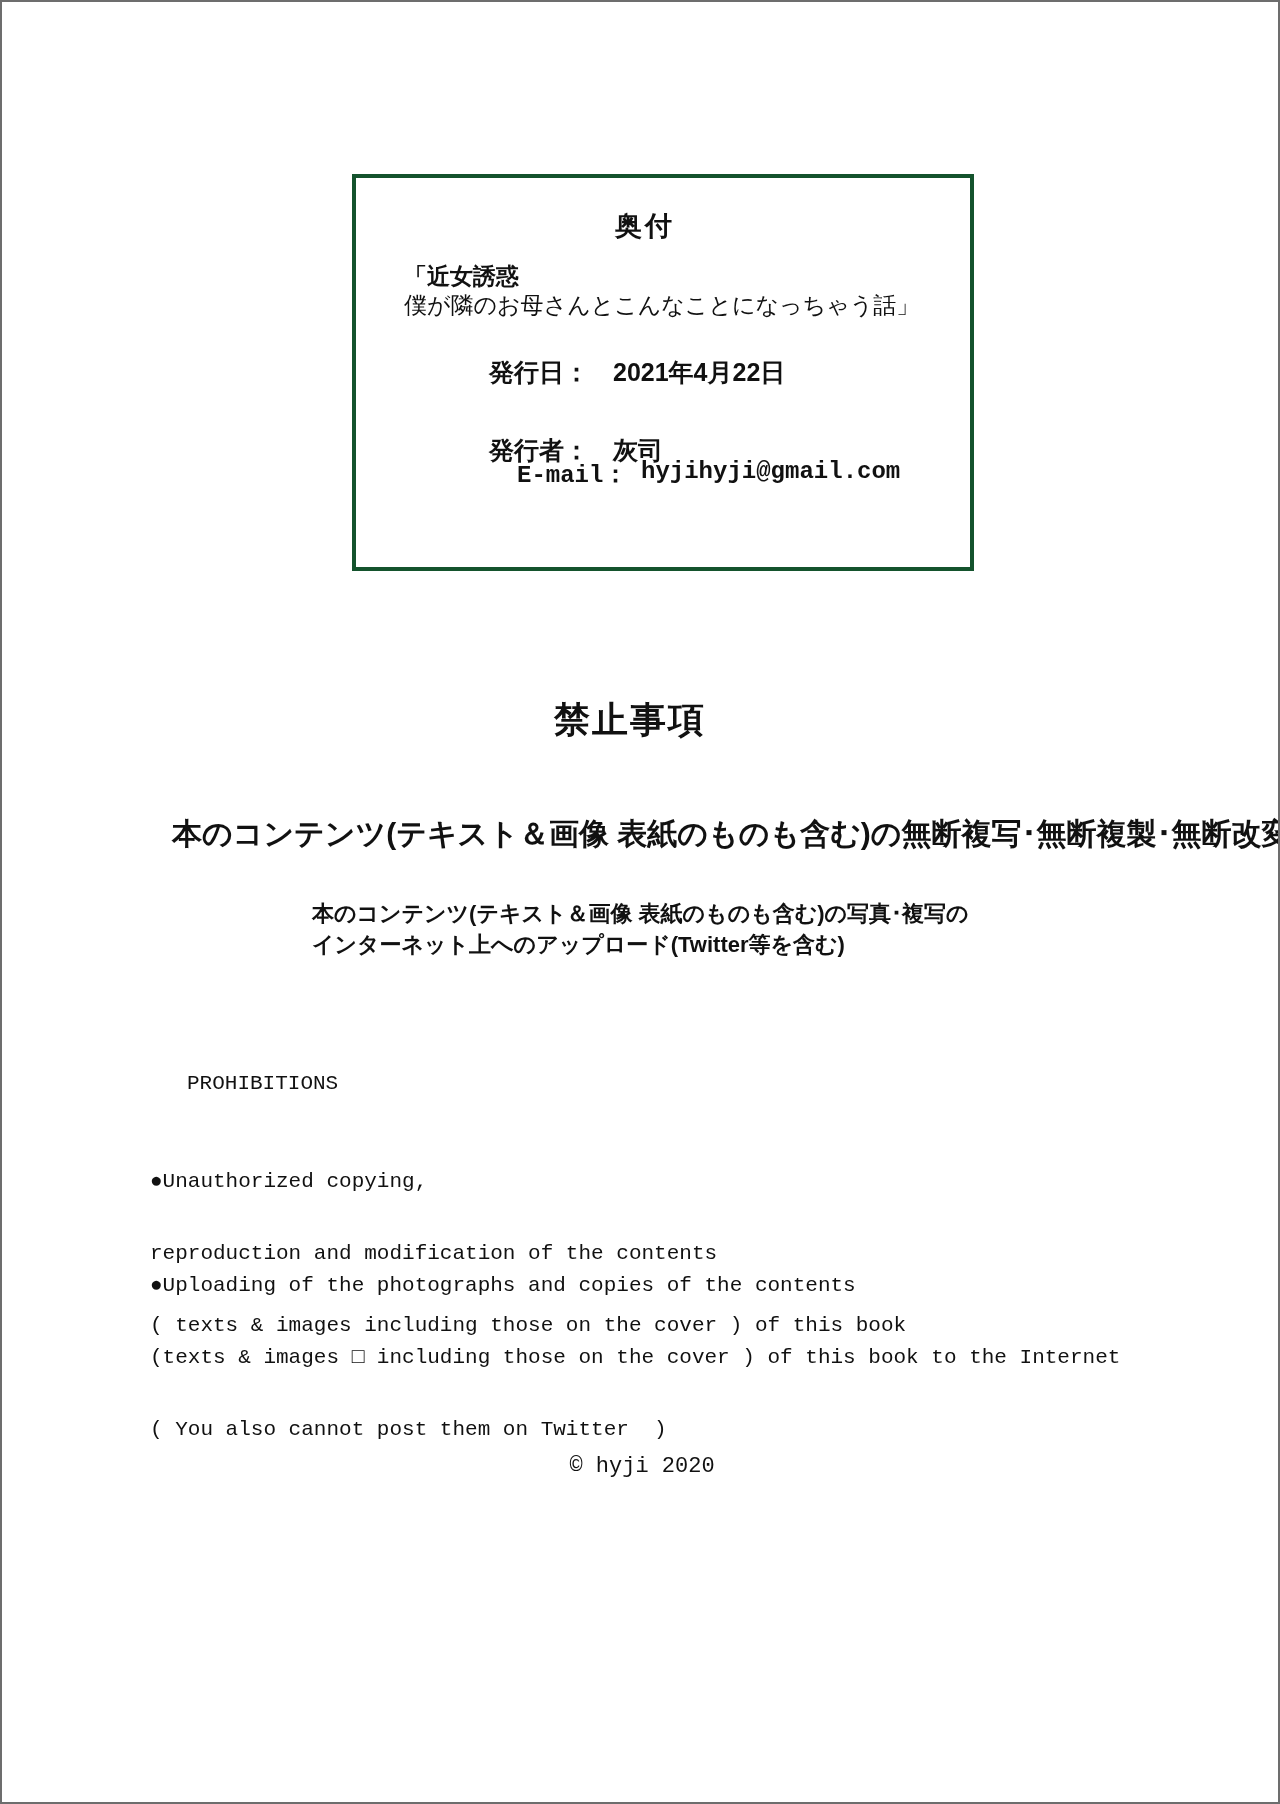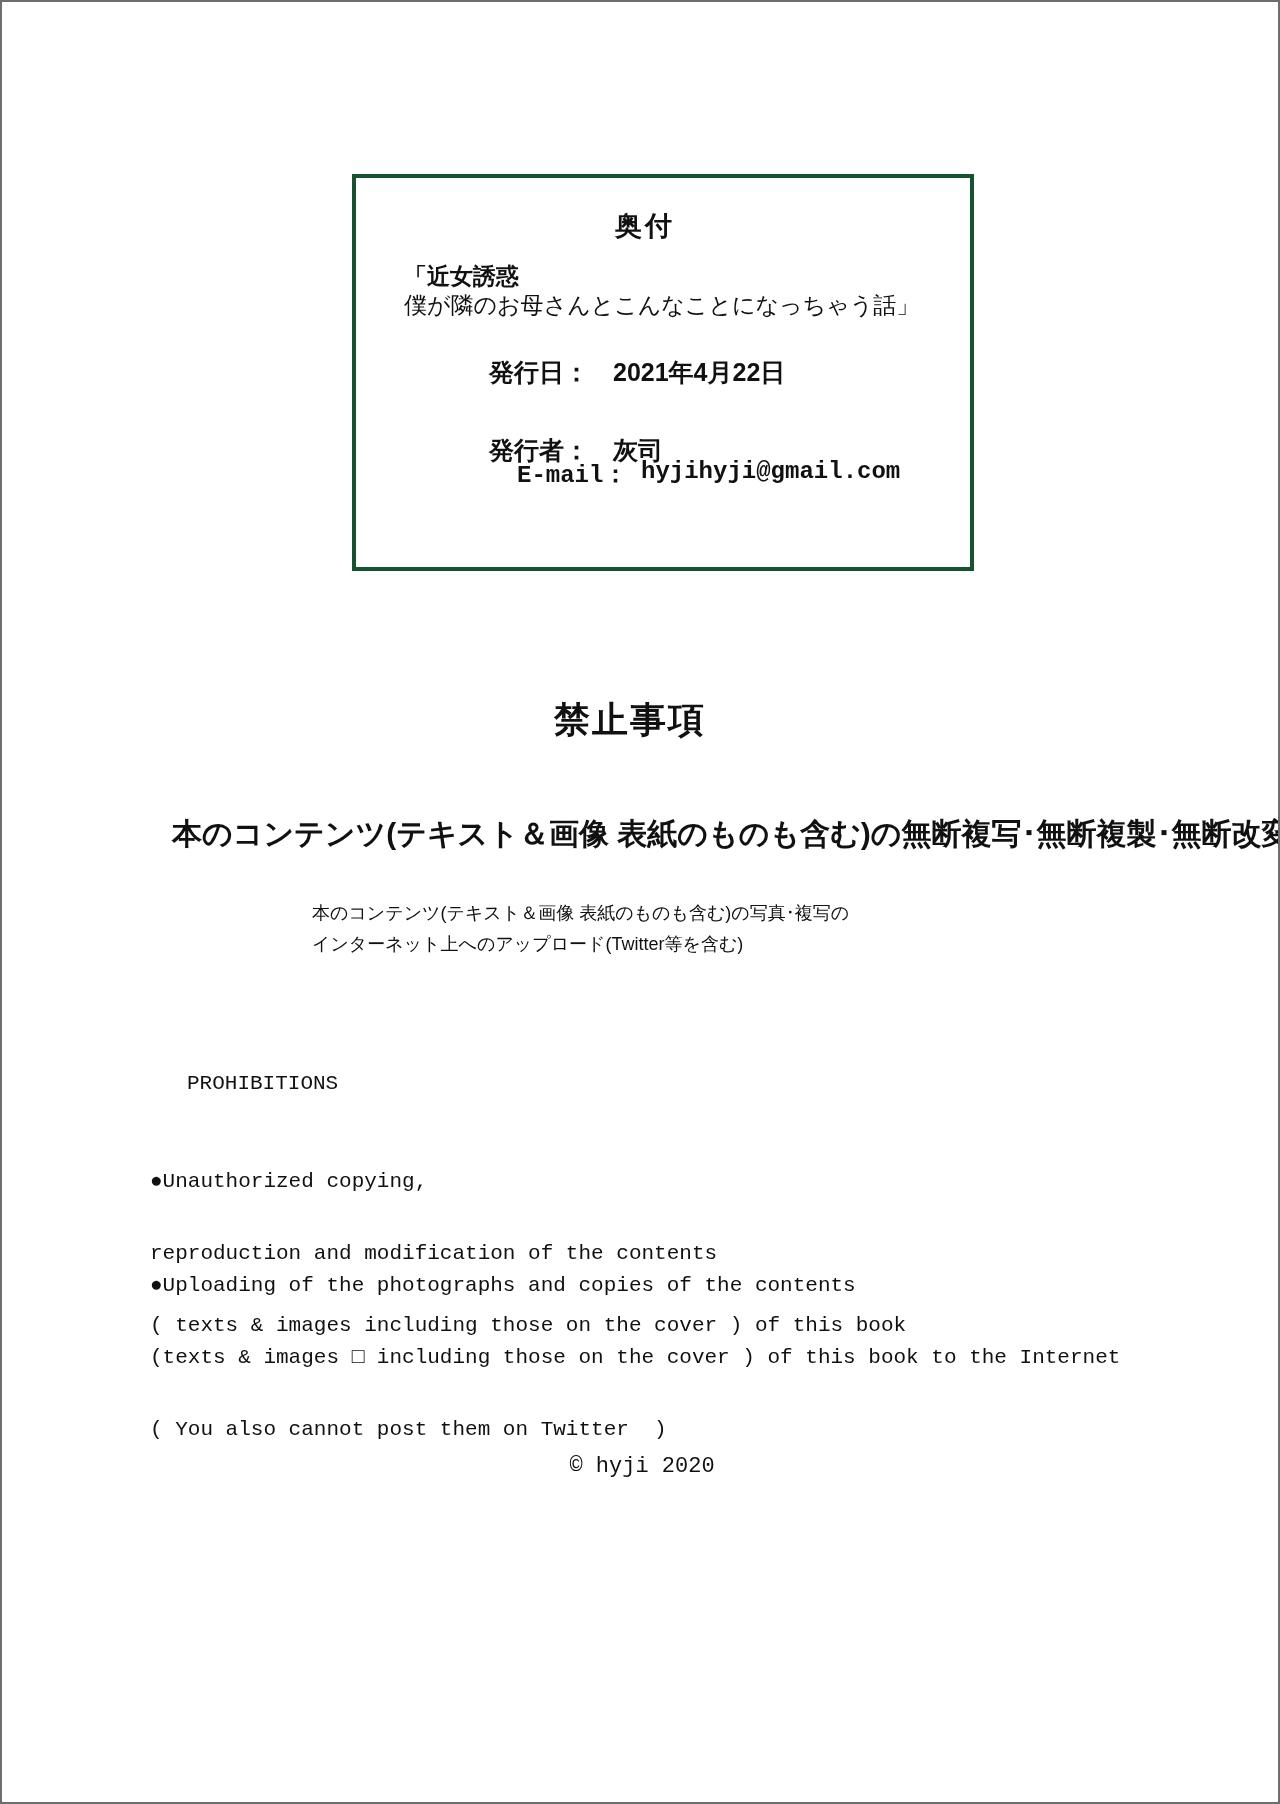--- a/index.html
+++ b/index.html
@@ -51,21 +51,21 @@
     left:0;width:1256px;top:694px;
     text-align:center;
     font-size:36px;font-weight:bold;letter-spacing:2px;
   }
   .jp-line1{
     left:170px;top:812px;
     font-size:30px;font-weight:bold;white-space:nowrap;
   }
   .jp-line23{
     left:310px;top:896px;
-    font-size:18px;font-weight:normal;line-height:31px;white-space:nowrap;
+    font-size:22px;font-weight:bold;line-height:31px;white-space:nowrap;
   }
   
   .en{
     font-family:"Liberation Mono","DejaVu Sans Mono",monospace;
     font-size:21px;line-height:24px;white-space:pre;
   }
   .en-heading{left:185px;top:1070px;}
   .en-para1{left:148px;top:1120px;}
   .en-para2{left:148px;top:1224px;}
   

